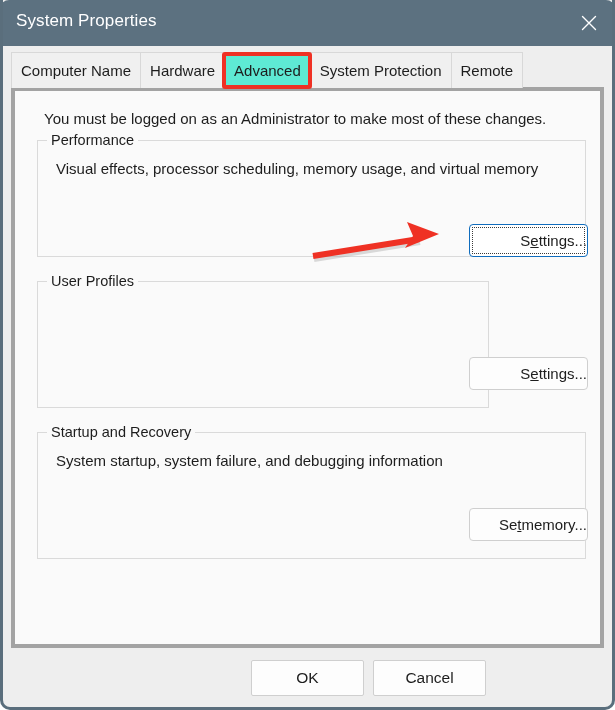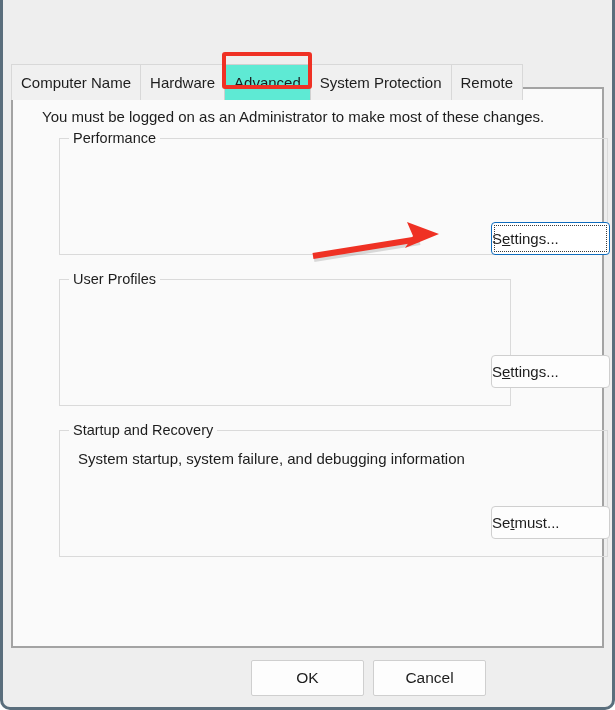--- a/index.html
+++ b/index.html
@@ -57,21 +57,21 @@
     align-items: center;
     justify-content: center;
     cursor: default;
   }
   #close-button svg { display: block; }
 
   
   #tabstrip {
     position: absolute;
     left: 8px;
-    top: 64px;
+    top: 52px;
     height: 36px;
     display: flex;
     align-items: stretch;
     z-index: 3;
   }
   .tab {
     display: flex;
     align-items: center;
     padding: 0 9px;
     font-size: 15px;
@@ -106,40 +106,39 @@
   }
 
   
   #tabpanel {
     position: absolute;
     left: 8px;
     top: 87px;
     width: 593px;
     height: 561px;
     background: #fafafa;
-    border: 2px solid #a3a3a3;
+    border: 4px solid #a3a3a3;
     box-sizing: border-box;
   }
 
   #admin-note {
     position: absolute;
     left: 29px;
     top: 19px;
     font-size: 15px;
     color: #1d1d1d;
     white-space: nowrap;
   }
 
   
   .groupbox {
     position: absolute;
     border: 1px solid #dadada;
     box-sizing: border-box;
     background: transparent;
-    margin-left: 24px;
   }
   .group-label {
     position: absolute;
     top: -9px;
     left: 9px;
     background: #fafafa;
     padding: 0 4px;
     font-size: 14.5px;
     color: #1d1d1d;
     white-space: nowrap;
@@ -155,21 +154,21 @@
 
   #gb-performance { left: 22px; top: 49px;  width: 549px; height: 117px; }
   #gb-userprofiles{ left: 22px; top: 190px; width: 452px; height: 127px; }
   #gb-startup     { left: 22px; top: 341px; width: 549px; height: 127px; }
 
   
   .btn {
     position: absolute;
     display: flex;
     align-items: center;
-    justify-content: flex-start;
+    justify-content: flex-end;
     font-size: 15px;
     color: #1d1d1d;
     background: #fdfdfd;
     border: 1px solid #cfcfcf;
     border-radius: 4px;
     box-sizing: border-box;
     cursor: default;
     white-space: nowrap;
   }
   .btn.focused {
@@ -232,20 +231,28 @@
     height: 55px;
     z-index: 11;
     pointer-events: none;
   }
 </style>
 </head>
 <body>
 
 <div id="window">
 
+  <div id="titlebar">
+    <div id="title-text">System Properties</div>
+    <div id="close-button">
+      <svg width="20" height="20" viewBox="0 0 20 20" aria-hidden="true">
+        <path d="M3.5 3.5 L16.5 16.5 M16.5 3.5 L3.5 16.5" stroke="#ffffff" stroke-width="1.4" fill="none" stroke-linecap="round"></path>
+      </svg>
+    </div>
+  </div>
 
   <div id="tabstrip">
     <div class="tab">
         <span>Computer Name</span>
       </div>
     <div class="tab">
         <span>Hardware</span>
       </div>
     <div class="tab active">
         <span>Advanced</span>
@@ -259,20 +266,21 @@
   </div>
 
   <div id="tab-highlight"></div>
 
   <div id="tabpanel">
 
     <div id="admin-note">You must be logged on as an Administrator to make most of these changes.</div>
 
     <div class="groupbox" id="gb-performance">
       <div class="group-label">Performance</div>
+      <div class="group-desc">Visual effects, processor scheduling, memory usage, and virtual memory</div>
       <div class="btn focused" id="btn-perf-settings">
         <span>
           <span>S</span><span class="u">e</span><span>ttings...</span>
         </span>
         <span class="btn-inner"></span>
       </div>
     </div>
 
     <div class="groupbox" id="gb-userprofiles">
       <div class="group-label">User Profiles</div>
@@ -281,21 +289,21 @@
           <span>S</span><span class="u">e</span><span>ttings...</span>
         </span>
       </div>
     </div>
 
     <div class="groupbox" id="gb-startup">
       <div class="group-label">Startup and Recovery</div>
       <div class="group-desc">System startup, system failure, and debugging information</div>
       <div class="btn" id="btn-start-settings">
         <span>
-          <span>Se</span><span class="u">t</span><span>must...</span>
+          <span>Se</span><span class="u">t</span><span>memory...</span>
         </span>
       </div>
     </div>
 
 
   </div>
 
   <svg id="arrow-annotation" viewBox="0 0 150 55">
     <g>
       <path d="M10 47 L116 30" stroke="#9a9a9a" stroke-width="6" stroke-linecap="butt" opacity="0.35" transform="translate(1,2)"></path>

